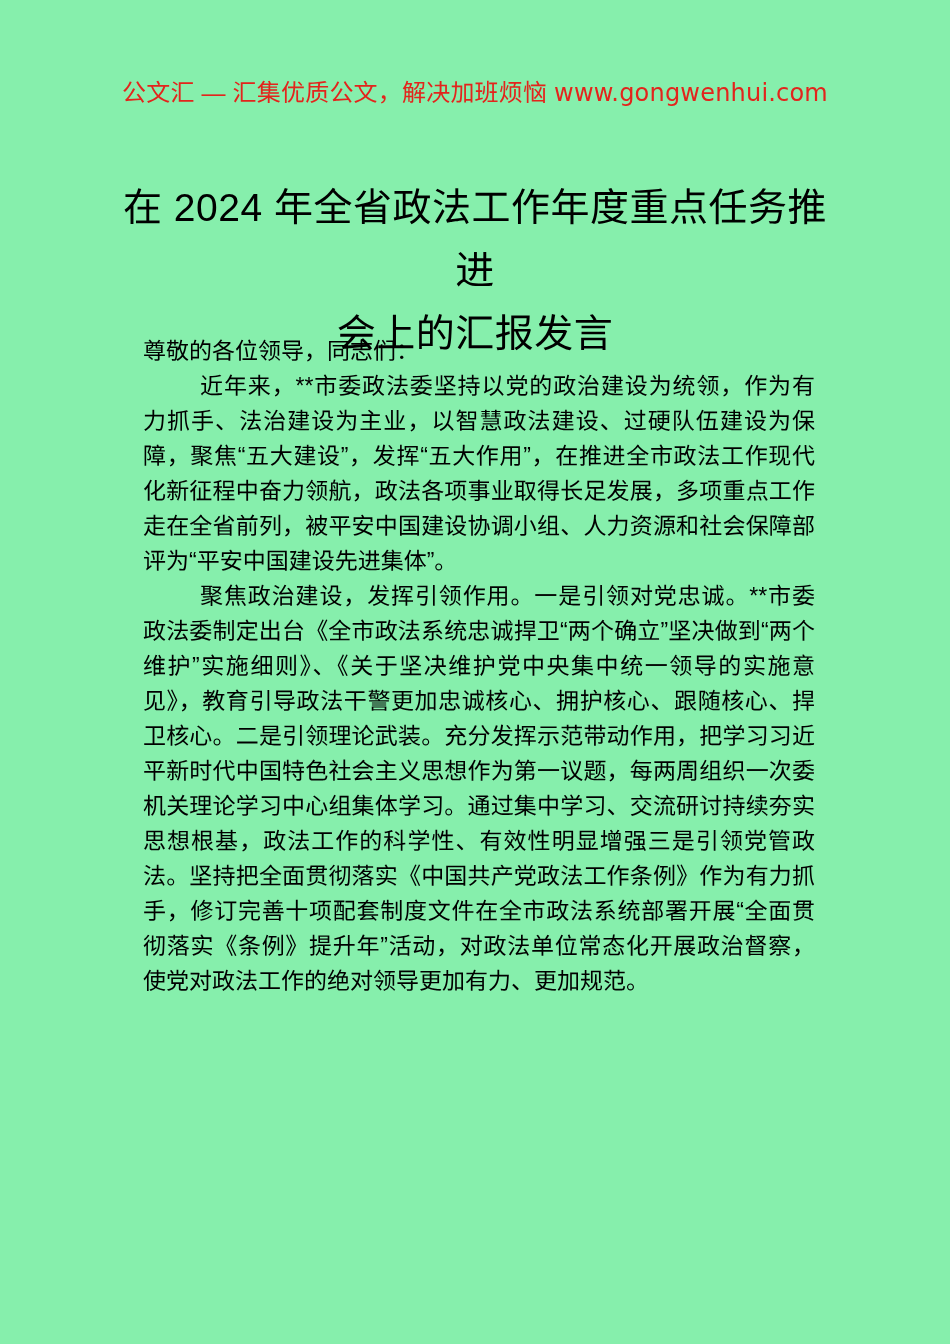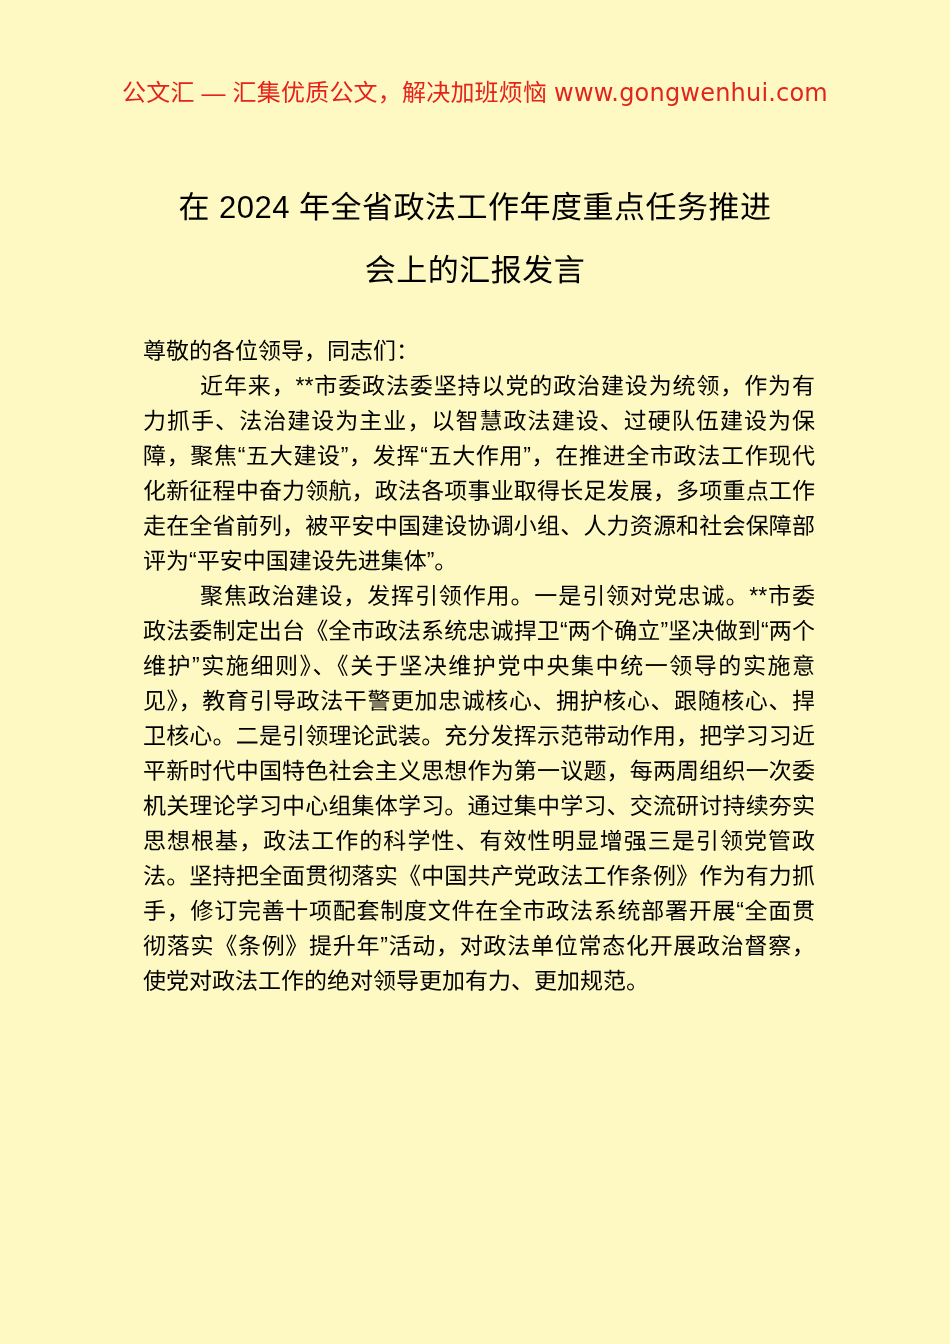--- a/index.html
+++ b/index.html
@@ -5,21 +5,21 @@
 <style>
   html, body {
     margin: 0;
     padding: 0;
     background: #ffffff;
   }
   .page {
     position: relative;
     width: 950px;
     height: 1344px;
-    background: #fef9c3;
+    background: #86efac;
     overflow: hidden;
     font-family: "Liberation Sans", "DejaVu Sans", sans-serif;
     box-sizing: border-box;
   }
 
   
   .watermark {
     position: absolute;
     top: 78px;
     left: 0;
@@ -36,21 +36,21 @@
     font-family: "DejaVu Sans", "Liberation Sans", sans-serif;
   }
 
   
   .doc-title {
     position: absolute;
     top: 176px;
     left: 110px;
     width: 730px;
     text-align: center;
-    font-size: 31px;
+    font-size: 39px;
     line-height: 63px;
     color: #000000;
     letter-spacing: 0.5px;
     font-weight: 400;
   }
   .doc-title .title-line {
     display: block;
   }
   .doc-title .title-line.second {
     text-align: center;

